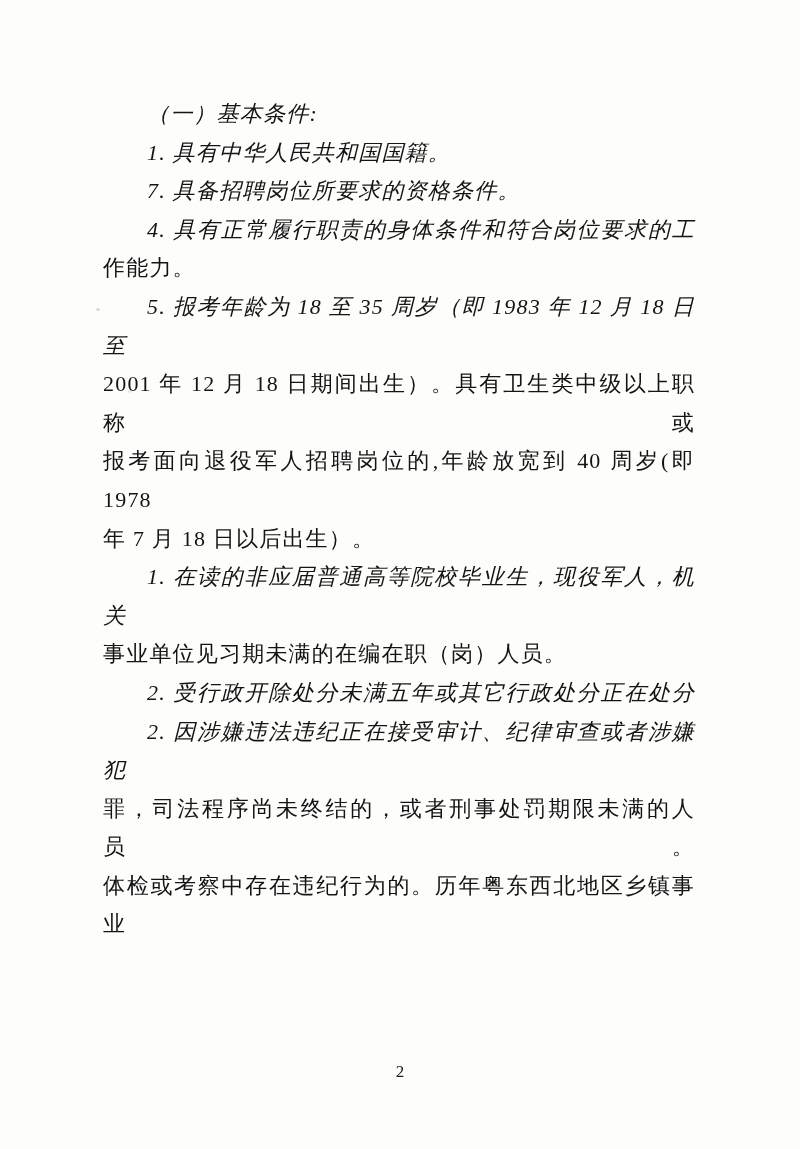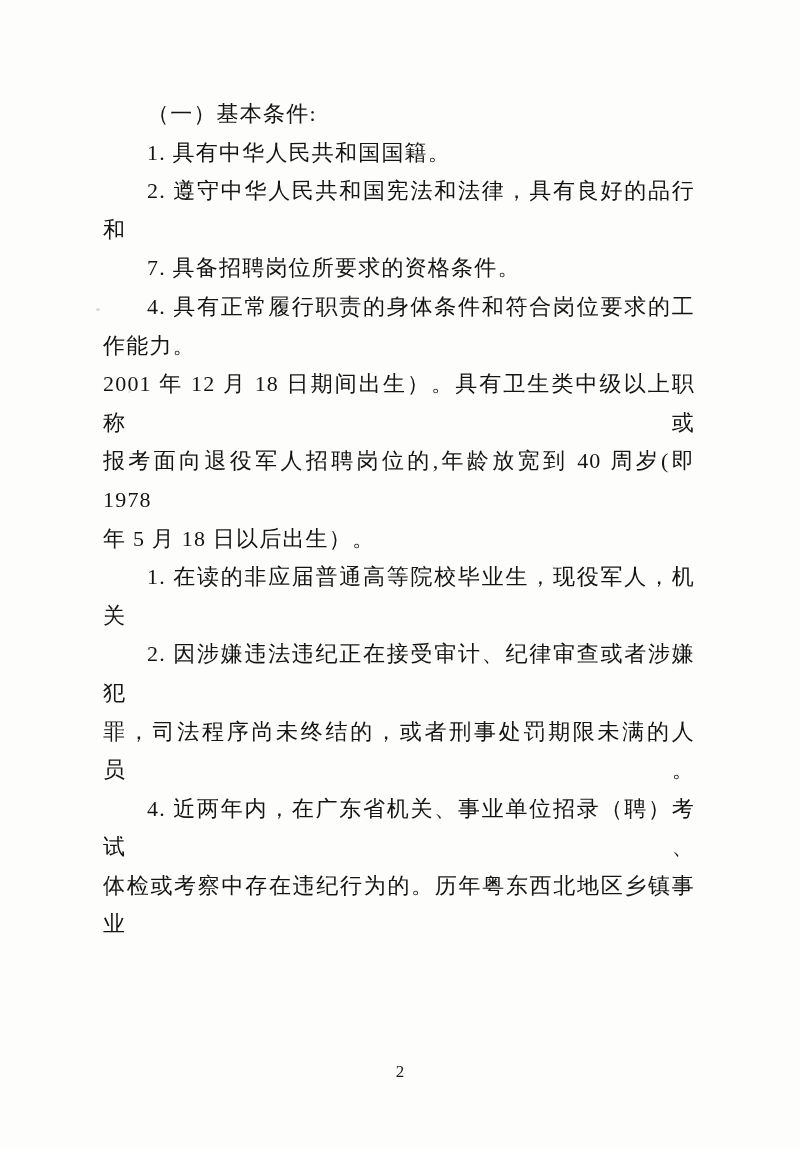--- a/index.html
+++ b/index.html
@@ -25,20 +25,21 @@
     line-height: 38.6px;
     letter-spacing: 1.2px;
   }
   .line {
     text-align: justify;
     text-align-last: left;
     min-height: 38.6px;
   }
   .line.indent {
     text-indent: 2em;
+    font-style: italic;
   }
   .line.fill {
     text-align-last: justify;
   }
   .page-number {
     position: absolute;
     top: 1062px;
     left: 0;
     width: 100%;
     text-align: center;
@@ -56,30 +57,31 @@
   .speck-2 { left: 128px; top: 390px; width: 3px; height: 3px; opacity: 0.3; }
 </style>
 </head>
 <body>
 
 <div class="page">
   <div class="doc">
 
   <div class="line indent">（一）基本条件:</div>
       <div class="line indent">1. 具有中华人民共和国国籍。</div>
-      <div class="line indent fill">2. 遵守中华人民共和国宪法和法律，具有良好的品行和</div>
       <div class="line indent">7. 具备招聘岗位所要求的资格条件。</div>
       <div class="line indent fill">4. 具有正常履行职责的身体条件和符合岗位要求的工</div>
       <div class="line">作能力。</div>
+      <div class="line indent fill">5. 报考年龄为 18 至 35 周岁（即 1983 年 12 月 18 日至</div>
       <div class="line fill">2001 年 12 月 18 日期间出生）。具有卫生类中级以上职称或</div>
       <div class="line fill">报考面向退役军人招聘岗位的,年龄放宽到 40 周岁(即 1978</div>
-      <div class="line">年 5 月 18 日以后出生）。</div>
+      <div class="line">年 7 月 18 日以后出生）。</div>
       <div class="line indent fill">1. 在读的非应届普通高等院校毕业生，现役军人，机关</div>
+      <div class="line">事业单位见习期未满的在编在职（岗）人员。</div>
+      <div class="line indent fill">2. 受行政开除处分未满五年或其它行政处分正在处分</div>
       <div class="line indent fill">2. 因涉嫌违法违纪正在接受审计、纪律审查或者涉嫌犯</div>
       <div class="line fill">罪，司法程序尚未终结的，或者刑事处罚期限未满的人员。</div>
-      <div class="line indent fill">4. 近两年内，在广东省机关、事业单位招录（聘）考试、</div>
       <div class="line fill">体检或考察中存在违纪行为的。历年粤东西北地区乡镇事业</div>
     </div>
 
   <div class="page-number">2</div>
   <div class="scan-speck speck-1"></div>
   <div class="scan-speck speck-2"></div>
 </div>
 
 </body></html>

